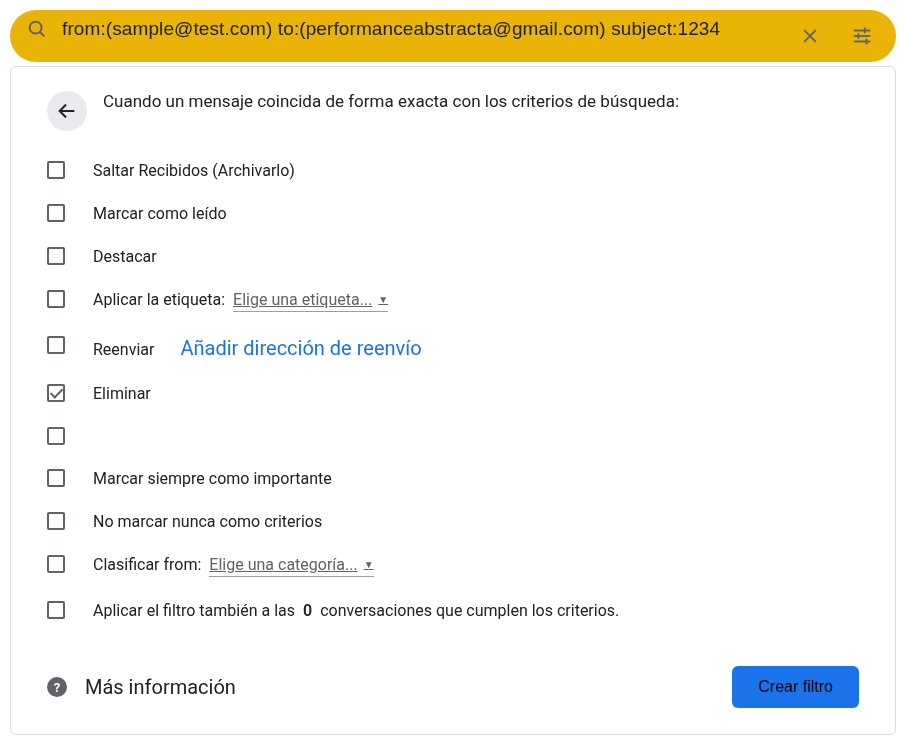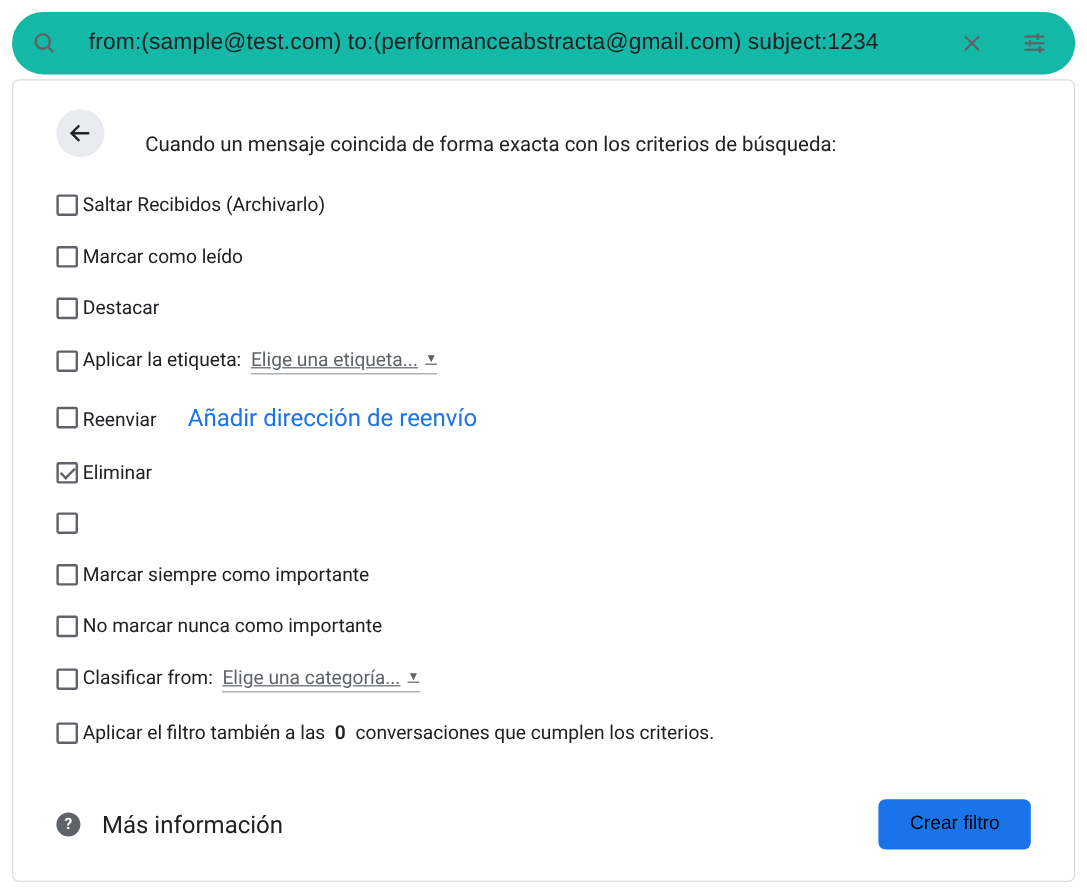--- a/index.html
+++ b/index.html
@@ -9,27 +9,26 @@
     }
     body {
       font-family: 'Google Sans', Roboto, Arial, sans-serif;
       background: #fff;
       width: 906px;
       height: 747px;
       overflow: hidden;
     }
     .search-bar {
       display: flex;
-      align-items: center;
-      background: #14b8a6;
+      align-items: flex-start;
+      background: #eab308;
       border-radius: 28px;
       padding: 8px 16px;
       margin: 10px 10px 0 10px;
       height: 52px;
-      gap: 12px;
     }
     .search-icon {
       display: flex;
       align-items: center;
       justify-content: center;
       color: #5f6368;
       margin-right: 14px;
     }
     .search-input {
       flex: 1;
@@ -57,23 +56,23 @@
     }
     .panel {
       border: 1px solid #dadce0;
       border-radius: 6px;
       margin: 4px 10px 10px 10px;
       padding: 0;
       background: #fff;
     }
     .panel-header {
       display: flex;
-      align-items: flex-end;
+      align-items: flex-start;
       padding: 24px 36px 12px 36px;
-      gap: 34px;
+      gap: 16px;
     }
     .back-btn {
       width: 40px;
       height: 40px;
       border-radius: 50%;
       background: #e8eaed;
       display: flex;
       align-items: center;
       justify-content: center;
       cursor: pointer;
@@ -83,23 +82,22 @@
     .panel-title {
       font-size: 17px;
       color: #202124;
       font-weight: 400;
     }
     .options {
       padding: 6px 36px 0 36px;
     }
     .option-row {
       display: flex;
-      align-items: center;
       padding: 12px 0;
-      gap: 4px;
+      gap: 28px;
     }
     .checkbox {
       width: 18px;
       height: 18px;
       border: 2px solid #5f6368;
       border-radius: 2px;
       cursor: pointer;
       flex-shrink: 0;
       display: flex;
       align-items: center;
@@ -276,21 +274,21 @@
       <div class="checkbox"></div>
     </div>
 
     <div class="option-row">
       <div class="checkbox"></div>
       <div class="option-label">Marcar siempre como importante</div>
     </div>
 
     <div class="option-row">
       <div class="checkbox"></div>
-      <div class="option-label">No marcar nunca como importante</div>
+      <div class="option-label">No marcar nunca como criterios</div>
     </div>
 
     <div class="option-row">
       <div class="checkbox"></div>
       <div class="option-label">
         <span>Clasificar from:</span>
         <span class="dropdown">
           <span>Elige una categoría...</span>
           <span class="dropdown-arrow">▼</span>
         </span>

